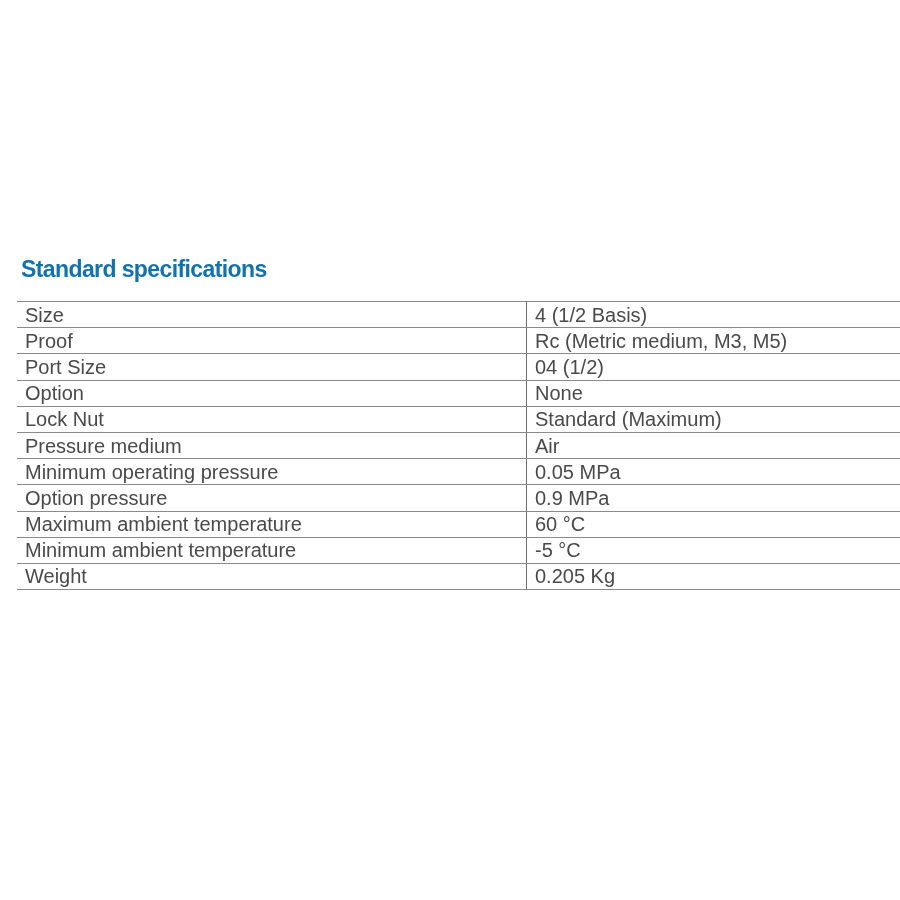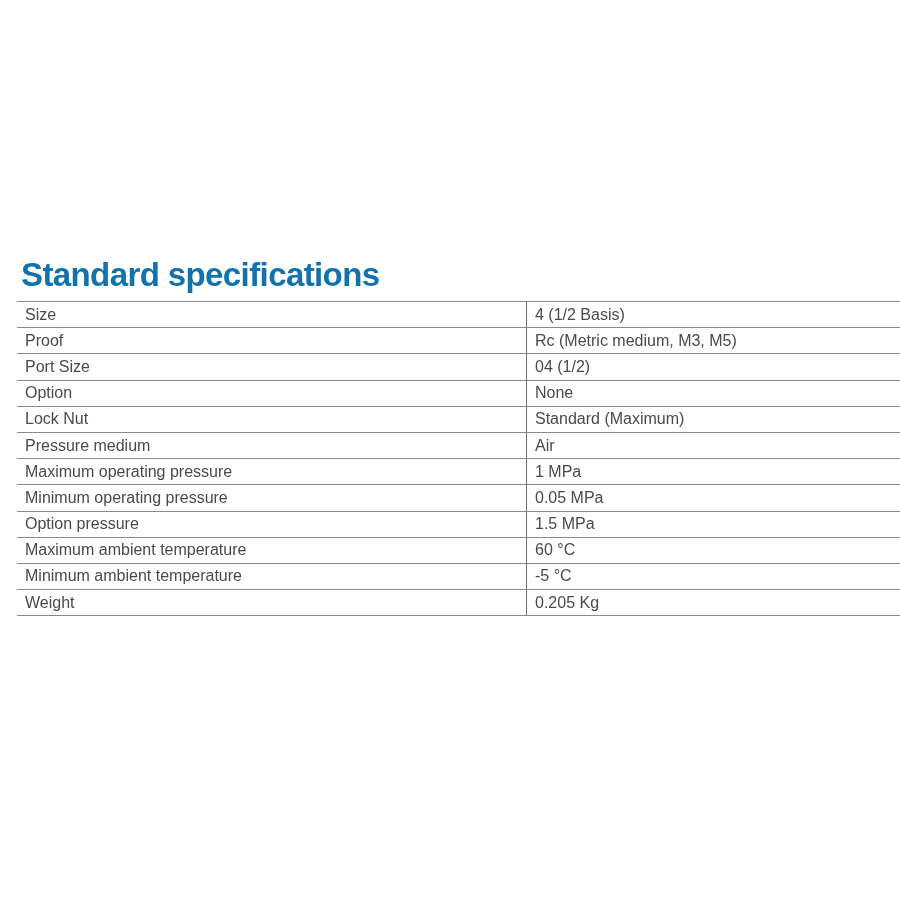--- a/index.html
+++ b/index.html
@@ -11,38 +11,38 @@
       width: 900px;
       height: 900px;
       position: relative;
       overflow: hidden;
       font-family: "Liberation Sans", sans-serif;
     }
     .title {
       position: absolute;
       left: 21px;
       top: 256px;
-      font-size: 33px;
+      font-size: 23px;
       font-weight: bold;
       color: #1272ab;
       letter-spacing: -0.6px;
       white-space: nowrap;
     }
     .spec-table {
       position: absolute;
       left: 17px;
       top: 301px;
       width: 883px;
       border-collapse: collapse;
       border-top: 1.5px solid #8a8a8a;
     }
     .spec-table td {
       height: 25.2px;
       padding: 0 0 0 8px;
-      font-size: 16px;
+      font-size: 20px;
       color: #4a4a4a;
       border-bottom: 1.5px solid #8a8a8a;
       vertical-align: middle;
       white-space: nowrap;
       line-height: 18px;
     }
     .spec-table td.label {
       width: 501px;
     }
     .spec-table td.value {
@@ -74,30 +74,26 @@
     </tr>
     <tr>
       <td class="label">Lock Nut</td>
       <td class="value">Standard (Maximum)</td>
     </tr>
     <tr>
       <td class="label">Pressure medium</td>
       <td class="value">Air</td>
     </tr>
     <tr>
-      <td class="label">Maximum operating pressure</td>
-      <td class="value">1 MPa</td>
-    </tr>
-    <tr>
       <td class="label">Minimum operating pressure</td>
       <td class="value">0.05 MPa</td>
     </tr>
     <tr>
       <td class="label">Option pressure</td>
-      <td class="value">1.5 MPa</td>
+      <td class="value">0.9 MPa</td>
     </tr>
     <tr>
       <td class="label">Maximum ambient temperature</td>
       <td class="value">60 °C</td>
     </tr>
     <tr>
       <td class="label">Minimum ambient temperature</td>
       <td class="value">-5 °C</td>
     </tr>
     <tr>

